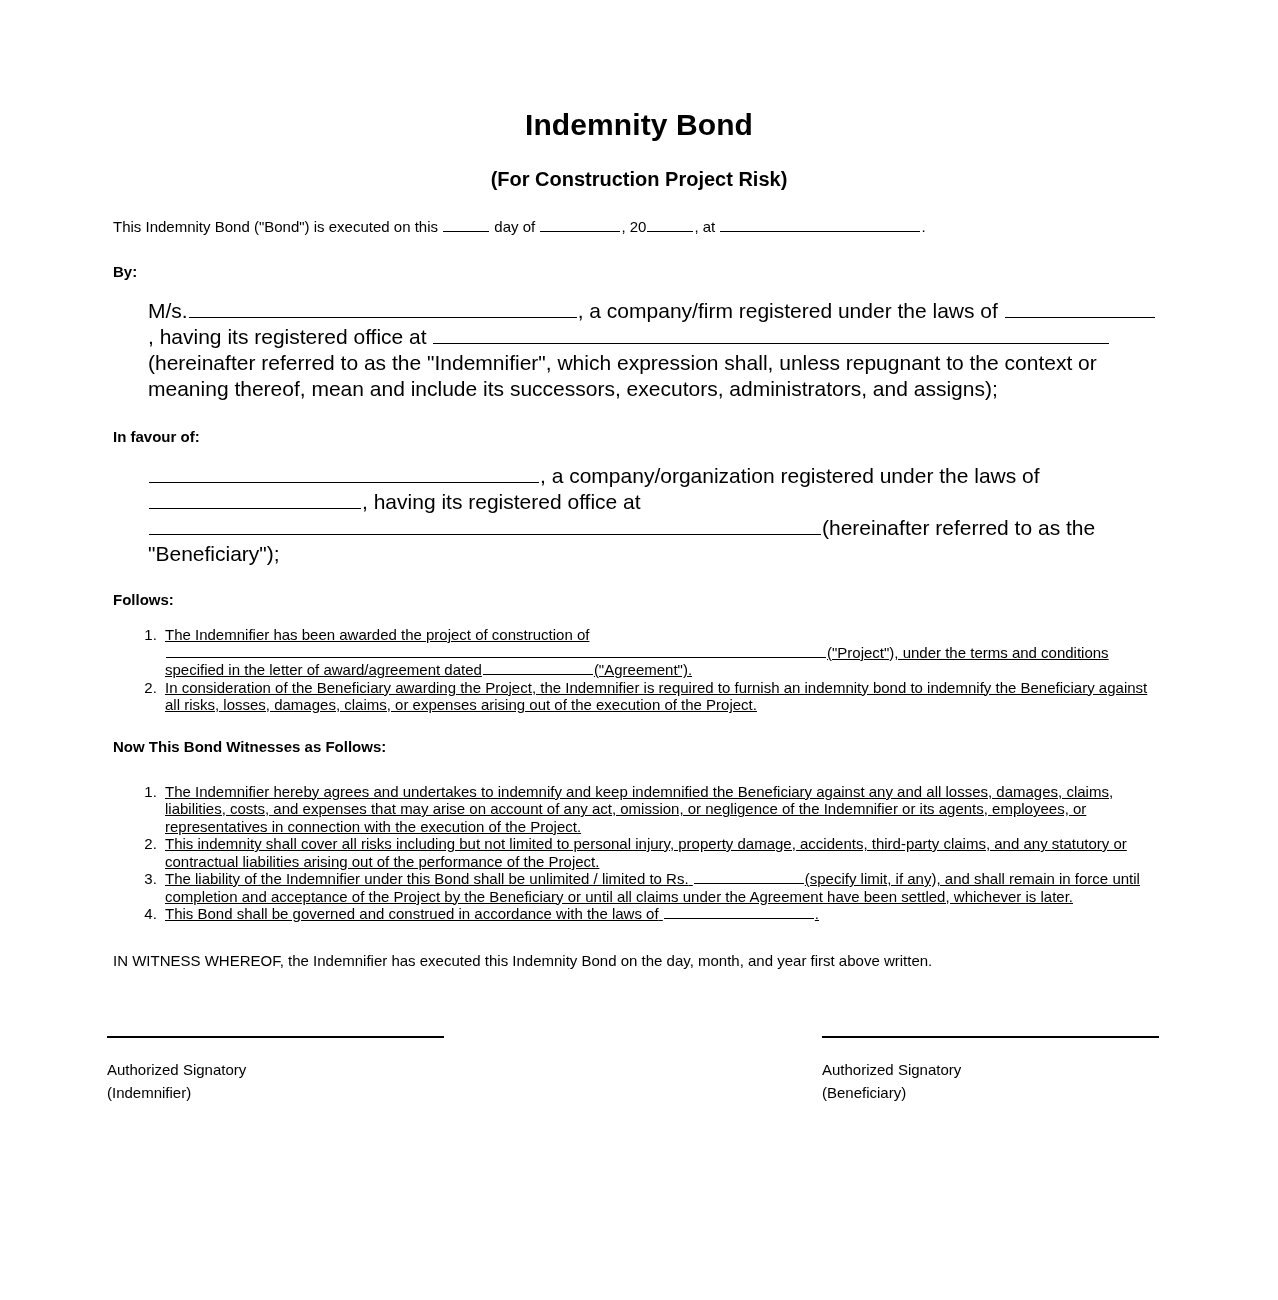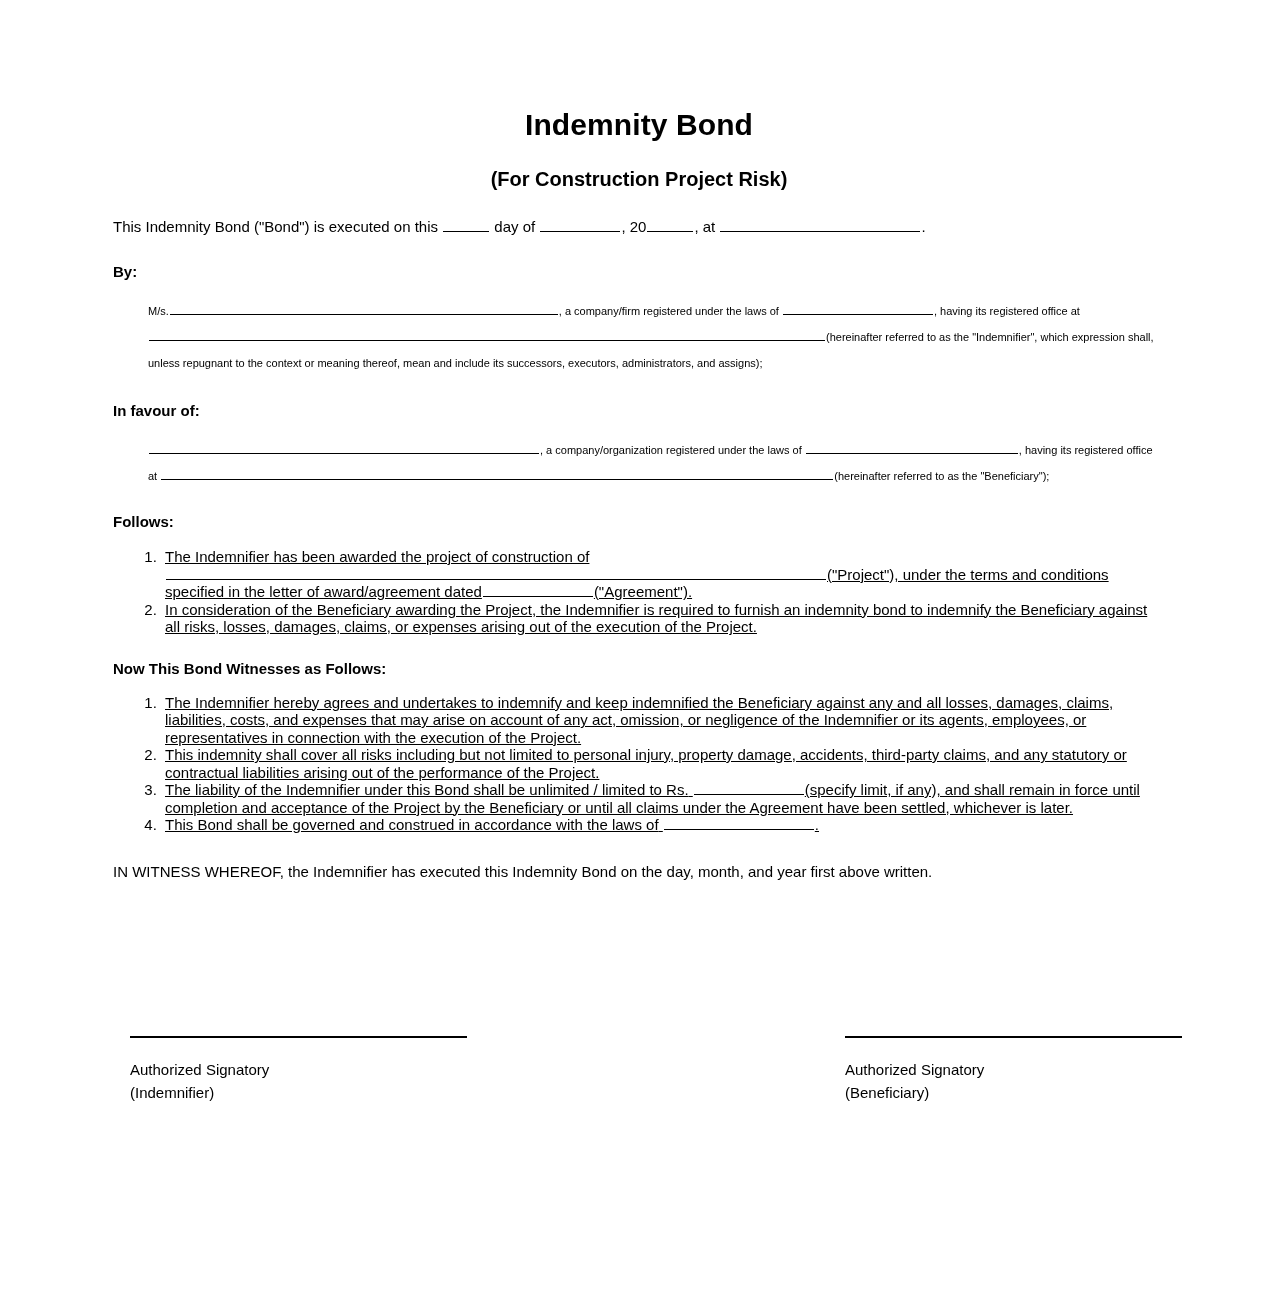--- a/index.html
+++ b/index.html
@@ -44,41 +44,41 @@
     margin-top: 26px;
   }
   .section-head {
     font-size: 15px;
     font-weight: bold;
     margin-top: 26px;
   }
   .party-block {
     margin-top: 18px;
     margin-left: 35px;
-    font-size: 11px;
+    font-size: 21px;
     line-height: 26px;
     text-align: left;
     width: 1012px;
   }
   .whereas-head {
     margin-top: 24px;
   }
   ol.clause-list {
     margin: 18px 0 0 0;
     padding-left: 48px;
     font-size: 15px;
     line-height: 17.5px;
     text-decoration: underline;
   }
   ol.clause-list > li {
     margin: 0 0 0 0;
     padding-left: 4px;
   }
   ol.clause-list.bond-list {
-    margin-top: 17px;
+    margin-top: 28px;
   }
   .witness-line {
     font-size: 15px;
     margin-top: 28px;
     line-height: 20px;
   }
   .blank {
     display: inline-block;
     border-bottom: 1px solid #000;
     height: 13px;
@@ -91,21 +91,21 @@
   .b-l   { width: 150px; }
   .b-xl  { width: 200px; }
   .b-name { width: 388px; }
   .b-addr { width: 676px; }
   .b-addr2 { width: 672px; }
   .b-name2 { width: 390px; }
   .b-country2 { width: 212px; }
   .b-project { width: 660px; }
   .sig-area {
     position: absolute;
-    left: 130px;
+    left: 107px;
     top: 1036px;
     width: 1052px;
     display: flex;
     justify-content: space-between;
   }
   .sig-col {
     width: 337px;
   }
   .sig-rule {
     border-top: 2px solid #000;

